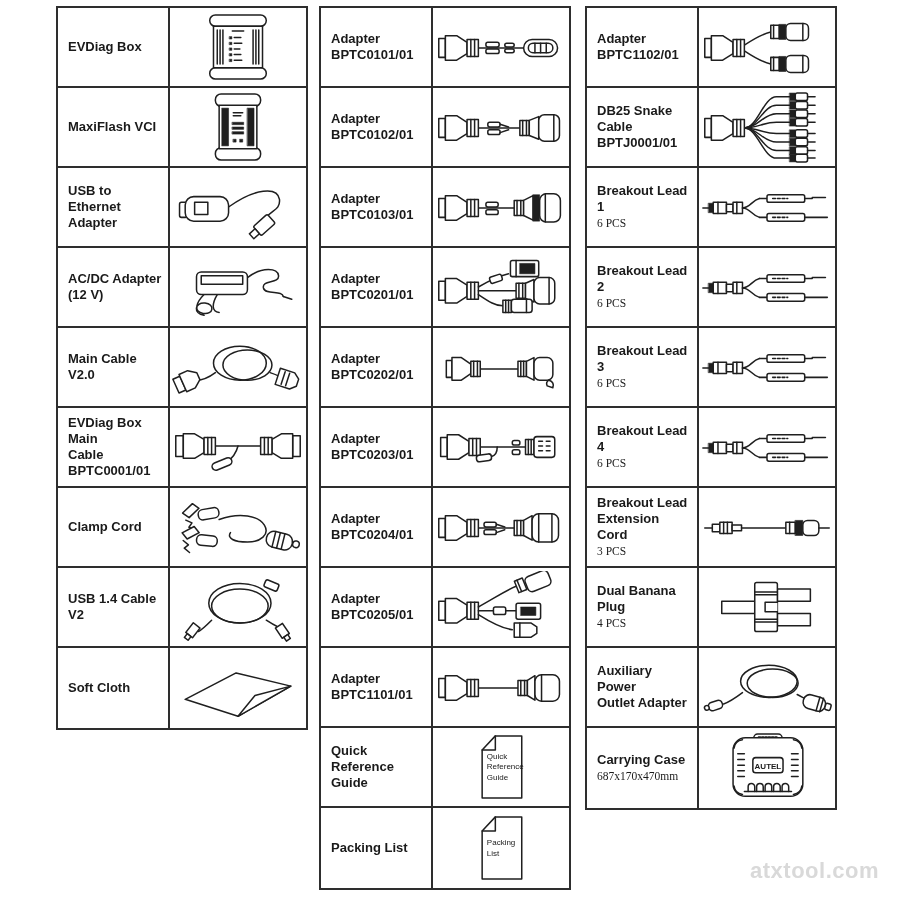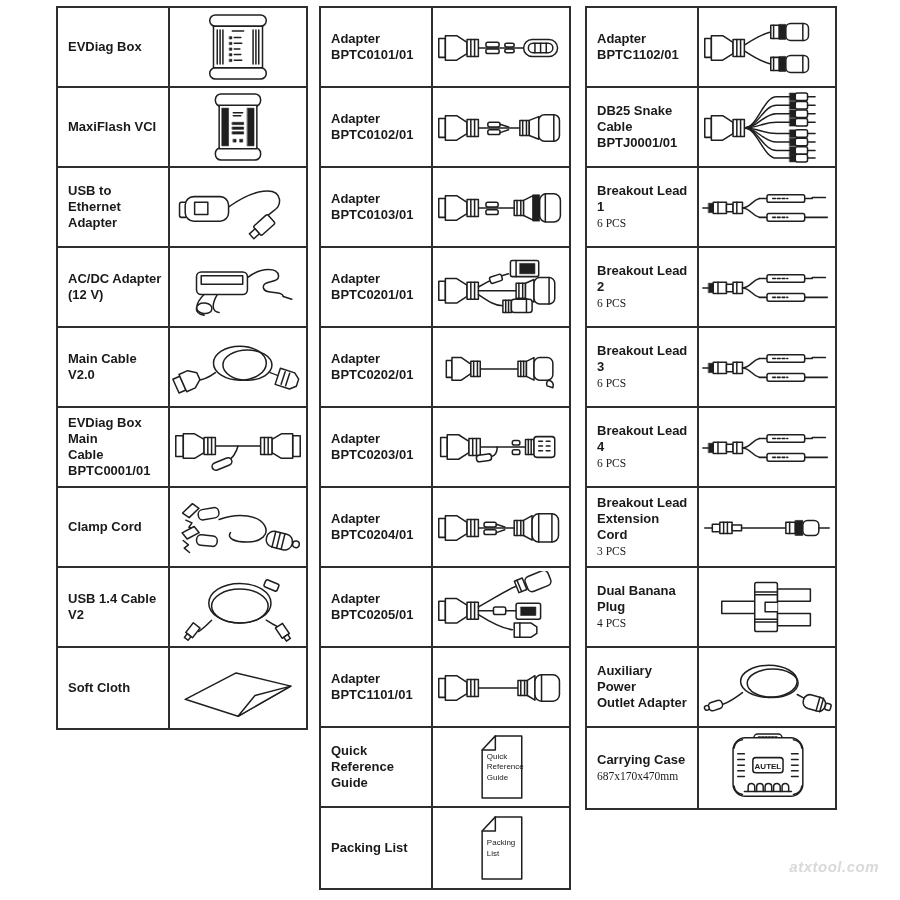--- a/index.html
+++ b/index.html
@@ -15,22 +15,22 @@
               padding:6px 4px 6px 10px;display:flex;flex-direction:column;justify-content:center;}
   .title{font-weight:bold;font-size:13px;line-height:1.22;white-space:pre-line;color:#1a1a1a;}
   .subtitle{font-size:11.5px;line-height:1.2;margin-top:2px;color:#1a1a1a;white-space:pre;font-family:Liberation Serif, serif;}
   .image-cell{flex:1;display:flex;align-items:center;justify-content:center;overflow:hidden;}
   svg.icon{display:block;}
   svg.icon path,svg.icon rect,svg.icon line,svg.icon ellipse,svg.icon circle{
      stroke:#1f1f1f;stroke-width:1.6;fill:none;stroke-linecap:round;stroke-linejoin:round;}
   svg.icon .f{fill:#1f1f1f;stroke:#1f1f1f;stroke-width:0.6;}
   svg.icon .w{fill:#ffffff;}
   svg.icon text{stroke:none;fill:#1a1a1a;font-family:"Liberation Sans",sans-serif;}
-  .watermark{position:absolute;right:21px;top:858px;font-size:15px;font-weight:bold;
-             color:#d9d9d9;letter-spacing:0.5px;font-style:italic;}
+  .watermark{position:absolute;right:21px;top:858px;font-size:22px;font-weight:bold;
+             color:#d9d9d9;letter-spacing:0.5px;}
 </style>
 </head>
 <body>
 
 <div id="table-1" class="pk-table">
     <div class="row">
     <div class="label-cell">
       <div class="title">EVDiag Box</div>
 
     </div>

